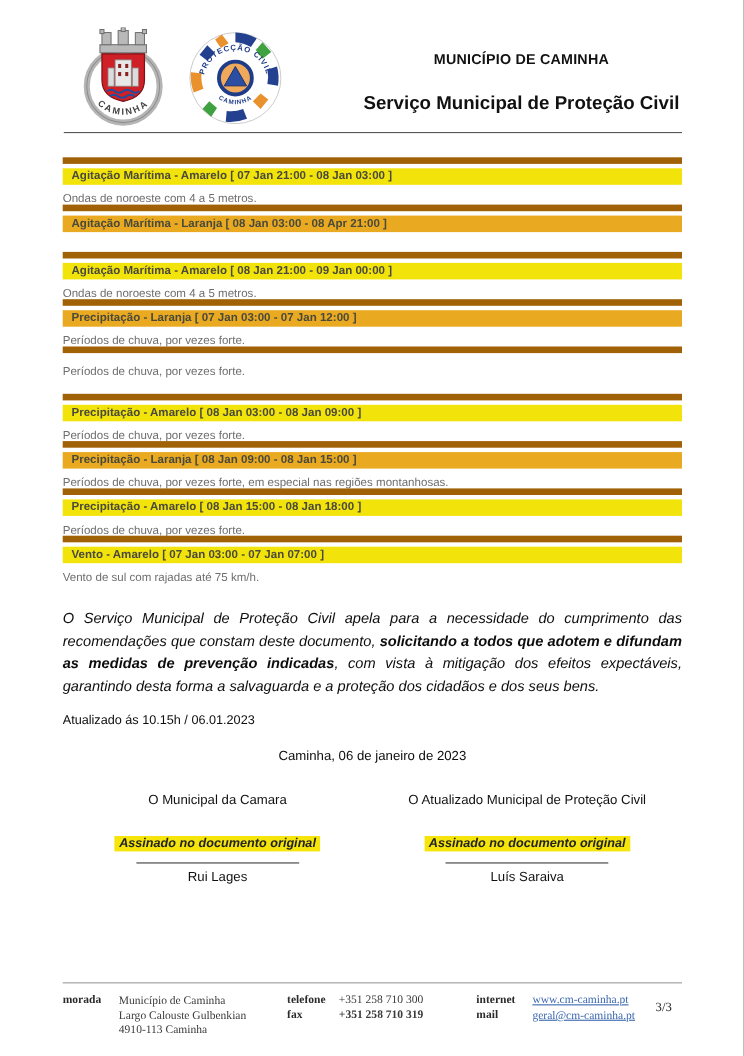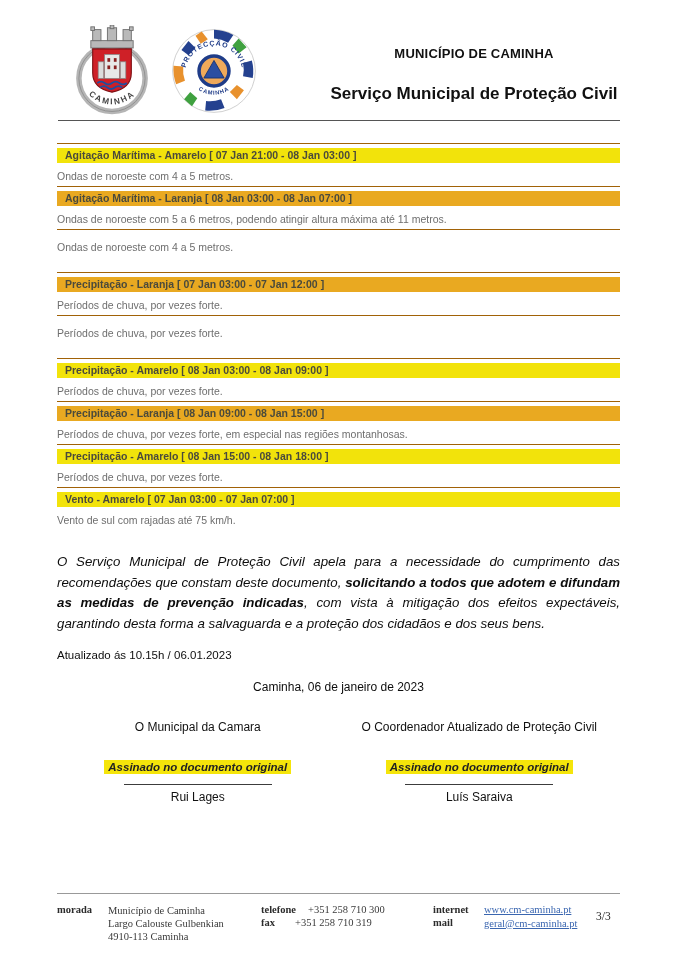--- a/index.html
+++ b/index.html
@@ -12,21 +12,21 @@
   
   .coat-logo { position:absolute; left:64px; top:25px; width:96px; height:92px; }
   .pc-logo   { position:absolute; left:168px; top:27px; width:92px; height:88px; }
   .header-titles { position:absolute; left:328px; top:46px; width:292px; text-align:center; }
   .title-municipio { font-size:13px; font-weight:bold; letter-spacing:.2px; }
   .title-servico   { margin-top:23px; font-size:17px; font-weight:bold; }
   .header-rule { position:absolute; left:58px; right:56px; top:120px; border-top:1.6px solid #555; }
 
   
   .content { position:absolute; left:57px; top:143px; width:563px; }
-  .alert-block { border-top:1px solid #a16207; padding:4px 0 6px 0; height:43px; }
+  .alert-block { border-top:6px solid #a16207; padding:4px 0 6px 0; height:43px; }
   .alert-bar {
     height:15px; line-height:15px; padding-left:8px;
     font-size:10.5px; font-weight:bold; color:#4a4a3c;
     white-space:nowrap; overflow:hidden;
   }
   .alert-bar.amarelo { background:var(--alert-yellow,#F5E50A); }
   .alert-bar.laranja { background:var(--alert-orange,#E9A921); }
   .alert-desc { margin-top:7px; font-size:10.5px; color:#6e6e6e; }
 
   
@@ -56,21 +56,21 @@
     font-family:"Liberation Serif", serif; font-size:10.5px; color:#3a3a3a;
   }
   .footer-rule { position:absolute; left:57px; right:56px; top:0; border-top:1px solid #999; }
   .f-abs { position:absolute; white-space:nowrap; }
   .f-label { font-weight:bold; color:#2b2b2b; }
   .f-morada-label { left:57px; top:11px; }
   .f-address { left:108px; top:11px; line-height:13px; }
   .f-tel-label { left:261px; top:11px; }
   .f-fax-label { left:261px; top:24px; }
   .f-tel-value { left:308px; top:11px; }
-  .f-fax-value { left:295px; top:24px; }
+  .f-fax-value { left:308px; top:24px;font-weight:bold; }
   .f-internet-label { left:433px; top:11px; }
   .f-mail-label { left:433px; top:24px; }
   .f-website { left:484px; top:11px; }
   .f-email { left:484px; top:25px; }
   .f-link { color:var(--link-blue,#3a66b0); text-decoration:underline; cursor:pointer; }
   .f-page { left:596px; top:17px; font-size:11.5px; color:#222; }
 
   svg text { font-family:"Liberation Sans", sans-serif; }
 </style>
 </head>
@@ -150,24 +150,24 @@
   </div>
   <div class="header-rule"></div>
 
   <div class="content">
 
     <div class="alert-block">
       <div class="alert-bar amarelo">Agitação Marítima - Amarelo [ 07 Jan 21:00 - 08 Jan 03:00 ]</div>
       <div class="alert-desc">Ondas de noroeste com 4 a 5 metros.</div>
     </div>
     <div class="alert-block">
-      <div class="alert-bar laranja">Agitação Marítima - Laranja [ 08 Jan 03:00 - 08 Jan 07:00 ]</div>
-      <div class="alert-desc">Ondas de noroeste com 5 a 6 metros, podendo atingir altura máxima até 11 metros.</div>
-    </div>
-    <div class="alert-block">
+      <div class="alert-bar laranja">Agitação Marítima - Laranja [ 08 Jan 03:00 - 08 Apr 21:00 ]</div>
+    </div>
+    <div class="alert-block">
+      <div class="alert-bar amarelo">Agitação Marítima - Amarelo [ 08 Jan 21:00 - 09 Jan 00:00 ]</div>
       <div class="alert-desc">Ondas de noroeste com 4 a 5 metros.</div>
     </div>
     <div class="alert-block">
       <div class="alert-bar laranja">Precipitação - Laranja [ 07 Jan 03:00 - 07 Jan 12:00 ]</div>
       <div class="alert-desc">Períodos de chuva, por vezes forte.</div>
     </div>
     <div class="alert-block">
       <div class="alert-desc">Períodos de chuva, por vezes forte.</div>
     </div>
     <div class="alert-block">
@@ -193,21 +193,21 @@
     <div class="dateline">Caminha, 06 de janeiro de 2023</div>
 
     <div class="signatures">
       <div class="sig-col">
         <div class="sig-role">O Municipal da Camara</div>
         <div><span class="sig-note">Assinado no documento original</span></div>
         <div class="sig-line"></div>
         <div class="sig-name">Rui Lages</div>
       </div>
       <div class="sig-col">
-        <div class="sig-role">O Coordenador Atualizado de Proteção Civil</div>
+        <div class="sig-role">O Atualizado Municipal de Proteção Civil</div>
         <div><span class="sig-note">Assinado no documento original</span></div>
         <div class="sig-line"></div>
         <div class="sig-name">Luís Saraiva</div>
       </div>
     </div>
   </div>
 
   <div class="footer">
     <div class="footer-rule"></div>
     <div class="f-abs f-label f-morada-label">morada</div>

